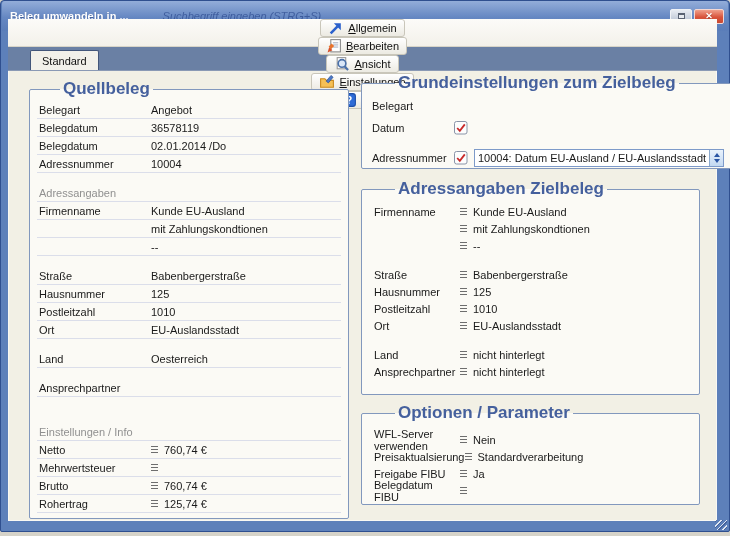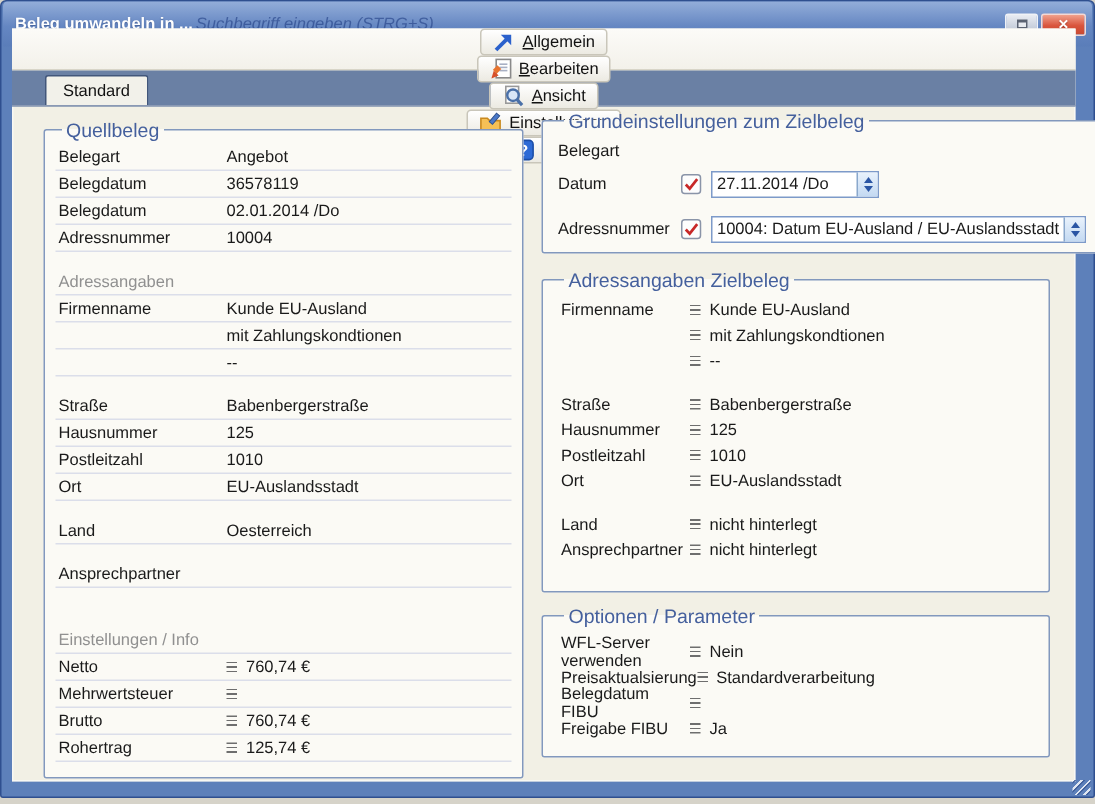--- a/index.html
+++ b/index.html
@@ -4,21 +4,21 @@
 <style>
   * { margin:0; padding:0; box-sizing:border-box; }
   html,body { width:730px; height:536px; }
   body { background:#d6d3c9; font-family:"Liberation Sans", sans-serif; font-size:11px; color:#1a1a1a; position:relative; overflow:hidden; }
 
   
   .window { position:absolute; left:0; top:0; width:730px; height:532px;
     background:#5d80ba; border:1px solid #2f4f8f; border-radius:4px 4px 2px 2px; }
   .titlebar { position:absolute; left:1px; top:0; right:1px; height:30px;
     background:linear-gradient(#93add9, #6587c2 55%, #5a7db9);
-    border-radius:3px 3px 0 0; display:flex; align-items:center; padding:0 4px 0 8px; }
+    border-radius:3px 3px 0 0; display:flex; align-items:center; padding:0 4px 0 8px;gap:32px; }
   .title { font-weight:bold; color:#ffffff; text-shadow:0 1px 1px rgba(20,40,90,.45); white-space:nowrap; }
   .search-hint { font-style:italic; color:rgba(25,55,125,.55); margin-left:2px; white-space:nowrap; }
   .win-buttons { margin-left:auto; display:flex; gap:2px; align-items:center; }
   .btn-restore { width:22px; height:14px; border-radius:2px; border:1px solid #f0f2f6;
     background:linear-gradient(#e9ecf2,#b9c2d2); display:flex; align-items:center; justify-content:center; cursor:pointer; }
   .btn-restore .glyph { width:7px; height:6px; border:1px solid #5a6272; border-top-width:2px; background:#e8ebf0; }
   .btn-close { width:30px; height:15px; border-radius:2px; border:1px solid #f3d8d4;
     background:linear-gradient(#f0a08c,#d9543c 55%,#c84a32); color:#fff; font-size:9px; font-weight:bold;
     display:flex; align-items:center; justify-content:center; cursor:pointer; text-shadow:0 1px 1px rgba(90,10,0,.5); }
 
@@ -38,21 +38,21 @@
 
   
   .tabstrip { height:24px; background:#6a80a4; display:flex; align-items:flex-end; padding-left:22px;
     border-bottom:1px solid #8a99b4; }
   .tab { height:20px; background:#f2f1ea; border:1px solid #42567a; border-bottom:none;
     border-radius:2px 2px 0 0; padding:0 11px; display:flex; align-items:center; cursor:pointer; color:#111; }
 
   
   .main { position:relative; height:449px; }
   fieldset { border:1px solid #8298bd; border-radius:2px; background:#fbfaf5; position:absolute; }
-  legend { font-size:13px; color:#45609d; margin-left:4px; padding:0 3px; }
+  legend { font-size:17px; color:#45609d; margin-left:23px; padding:0 3px;font-weight:bold; }
 
   .fs-quellbeleg { left:21px; top:8px; width:320px; height:440px; padding:2px 7px 0 7px; }
   .right-col { position:absolute; left:353px; top:2px; width:339px; }
   .fs-grund   { position:relative; width:339px; height:96px;  padding:4px 10px 0 10px; }
   .fs-adress  { position:relative; width:339px; height:216px; padding:4px 10px 0 10px; margin-top:10px; }
   .fs-opt     { position:relative; width:339px; height:102px; padding:8px 10px 0 10px; margin-top:8px; }
 
   
   .qrow { display:flex; align-items:center; height:18px; border-bottom:1px solid #dbdeea; padding-left:2px; }
   .qrow.spacer { height:11px; border-bottom:none; }
@@ -371,27 +371,20 @@
             <span class="clabel">Belegart</span>
           </div>
           <div class="ctl-row">
             <span class="clabel-sm">Datum</span>
             <span class="chk">
                 <svg width="14" height="14" viewBox="0 0 14 14">
                   <rect x=".5" y=".5" width="12.5" height="12.5" rx="2" fill="#fdfdfd" stroke="#8a94a8"></rect>
                   <path d="M3.2 7 l2.6 2.8 L10.8 3.4" stroke="#c82828" stroke-width="1.8" fill="none"></path>
                 </svg>
               </span>
-            <span class="field field-datum">
-              <span class="ftext">27.11.2014 /Do</span>
-              <span class="spin">
-                  <span class="tri-up"></span>
-                  <span class="tri-down"></span>
-                </span>
-            </span>
           </div>
           <div class="gap8"></div>
           <div class="ctl-row">
             <span class="clabel-sm">Adressnummer</span>
             <span class="chk">
                 <svg width="14" height="14" viewBox="0 0 14 14">
                   <rect x=".5" y=".5" width="12.5" height="12.5" rx="2" fill="#fdfdfd" stroke="#8a94a8"></rect>
                   <path d="M3.2 7 l2.6 2.8 L10.8 3.4" stroke="#c82828" stroke-width="1.8" fill="none"></path>
                 </svg>
               </span>
@@ -499,31 +492,31 @@
     </span>
   </div>
               <div class="rrow with-bullet">
     <span class="flabel">Preisaktualsierung</span>
     <span class="vwrap">
       <span class="bullet-icon"></span>
       <span class="fvalue">Standardverarbeitung</span>
     </span>
   </div>
               <div class="rrow with-bullet">
+    <span class="flabel">Freigabe FIBU</span>
+    <span class="vwrap">
+      <span class="bullet-icon"></span>
+      <span class="fvalue">Ja</span>
+    </span>
+  </div>
+              <div class="rrow with-bullet">
     <span class="flabel">Belegdatum FIBU</span>
     <span class="vwrap">
       <span class="bullet-icon"></span>
       <span class="fvalue"></span>
-    </span>
-  </div>
-              <div class="rrow with-bullet">
-    <span class="flabel">Freigabe FIBU</span>
-    <span class="vwrap">
-      <span class="bullet-icon"></span>
-      <span class="fvalue">Ja</span>
     </span>
   </div>
             </div>
         </fieldset>
 
       </div>
     </div>
   </div>
 
   <div class="resize-grip"></div>

